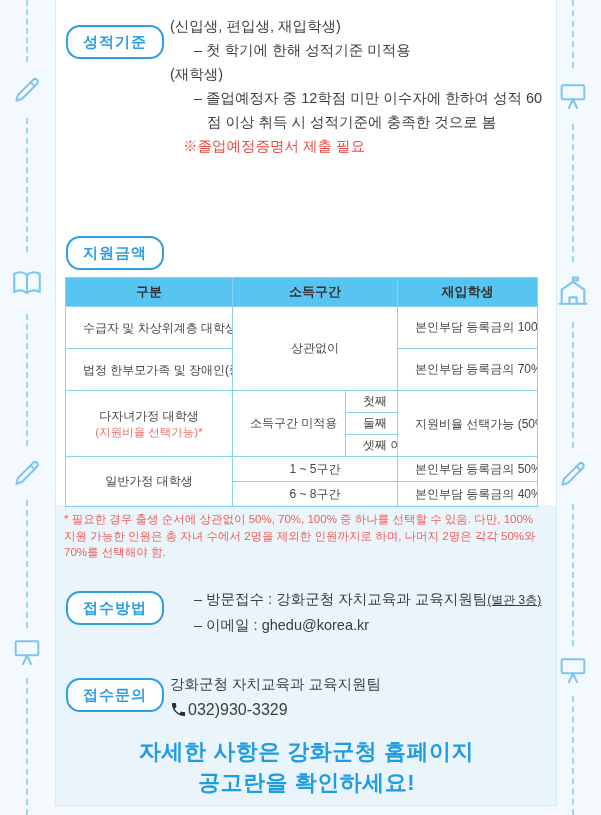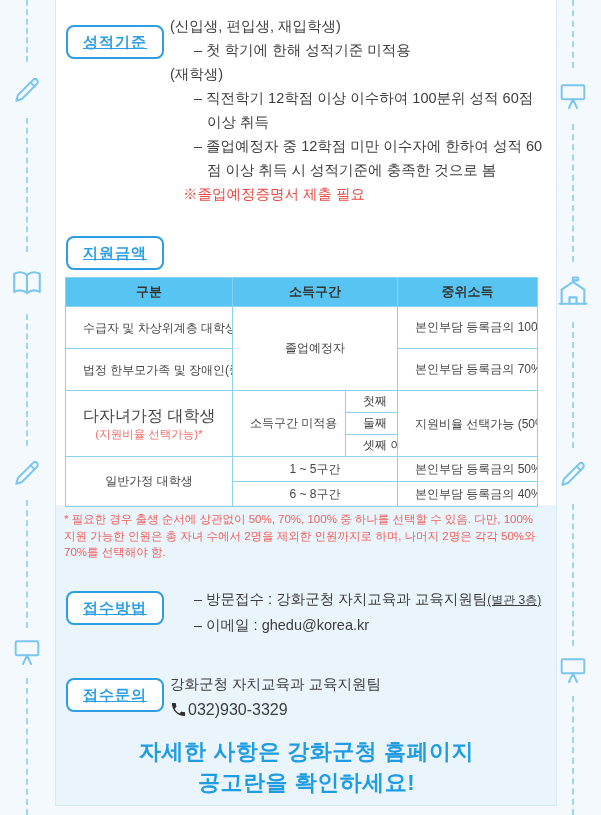--- a/index.html
+++ b/index.html
@@ -13,40 +13,40 @@
         overflow:hidden;font-family:"Liberation Sans",sans-serif;color:var(--text);}
   .card{position:absolute;left:55px;top:-12px;width:500px;height:816px;
         background:#ffffff;border:1px solid #d5e9f6;}
   .card-lower{position:absolute;left:56px;top:505px;width:500px;height:300px;
         background:var(--card-lower);}
   .dash{position:absolute;width:0;border-left:2px dashed var(--rail);}
   .rail-icon{position:absolute;width:32px;height:32px;}
   .rail-icon svg{width:100%;height:100%;stroke:var(--icon);fill:none;
         stroke-width:1.5;stroke-linecap:round;stroke-linejoin:round;}
   .badge{position:absolute;left:66px;width:94px;height:30px;background:#fff;
-        border:2px solid var(--accent);border-radius:8px;color:var(--accent);
+        border:2px solid var(--accent);border-radius:14px;color:var(--accent);
         font-weight:700;font-size:15px;display:flex;align-items:center;
-        justify-content:center;letter-spacing:1px;text-decoration:underline;}
+        justify-content:center;letter-spacing:1px;}
   .textblock{position:absolute;left:170px;width:374px;font-size:14.5px;
         line-height:24px;color:var(--text);}
   .hang{padding-left:13px;text-indent:-13px;margin-left:24px;}
   .red-line{padding-left:13px;color:var(--red-strong);font-weight:500;}
   table.grant{position:absolute;left:65px;top:277px;width:472px;
         border-collapse:collapse;table-layout:fixed;}
   table.grant th,table.grant td{border:1px solid var(--table-border);
         text-align:center;vertical-align:middle;padding:0 17px;overflow:hidden;}
   table.grant th{background:var(--table-header);color:#333;font-weight:700;
         font-size:13px;height:28px;white-space:nowrap;}
   table.grant td{font-size:12px;color:#454545;white-space:nowrap;}
   td.ml{white-space:pre-line;line-height:16px;}
   td.sm{font-size:11px;}
   td.val{font-size:11.5px;}
   tr.r-tall{height:42px;} tr.r-sub{height:22px;} tr.r-low{height:25px;}
   .cell-red{color:#f26d68;font-size:11.5px;display:block;}
-  .cell-main{display:block;font-size:16px;}
+  .cell-main{display:block;font-size:12px;}
   .footnote{position:absolute;left:64px;top:511px;width:474px;font-size:11.5px;
         line-height:16.5px;color:var(--red-note);}
   .small-paren{font-size:12px;text-decoration:underline;}
   .phone-row{display:flex;align-items:center;gap:1px;font-size:16px;}
   .phone-row svg{width:17px;height:17px;}
   .footer-note{position:absolute;left:55px;top:736px;width:503px;
         text-align:center;font-size:22px;font-weight:700;
         color:var(--footer-blue);line-height:31px;letter-spacing:0.5px;}
 </style>
 </head>
@@ -122,46 +122,45 @@
   </div>
   <div class="dash" style="left:572px;top:696px;height:119px"></div>
 
   <div class="badge" style="top:25px">
     <span>성적기준</span>
   </div>
   <div class="textblock" style="top:14px">
     <div>(신입생, 편입생, 재입학생)</div>
     <div class="hang">– 첫 학기에 한해 성적기준 미적용</div>
     <div>(재학생)</div>
-    <div class="hang">– 직전학기 12학점 이상 이수하여 100분위 성적 60점 이상 취득</div>
     <div class="hang">– 졸업예정자 중 12학점 미만 이수자에 한하여 성적 60점 이상 취득 시 성적기준에 충족한 것으로 봄</div>
     <div class="red-line">※졸업예정증명서 제출 필요</div>
   </div>
 
   <div class="badge" style="top:236px">
     <span>지원금액</span>
   </div>
 
   <table class="grant">
     <colgroup>
         <col style="width:167px">
         <col style="width:113px">
         <col style="width:52px">
         <col style="width:140px">
       </colgroup>
     <tbody>
         <tr>
       <th>구분</th>
       <th colspan="2">소득구간</th>
-      <th>중위소득</th>
+      <th>재입학생</th>
     </tr>
     <tr class="r-tall">
       <td class="ml">수급자 및
 차상위계층 대학생</td>
-      <td colspan="2" rowspan="2">졸업예정자</td>
+      <td colspan="2" rowspan="2">상관없이</td>
       <td class="val">본인부담 등록금의 100%</td>
     </tr>
     <tr class="r-tall">
       <td class="ml sm">법정 한부모가족 및
 장애인(중위소득 70%이하) 대학생</td>
       <td class="val">본인부담 등록금의 70%</td>
     </tr>
     <tr class="r-sub">
       <td rowspan="3">
         <span class="cell-main">다자녀가정 대학생</span>

